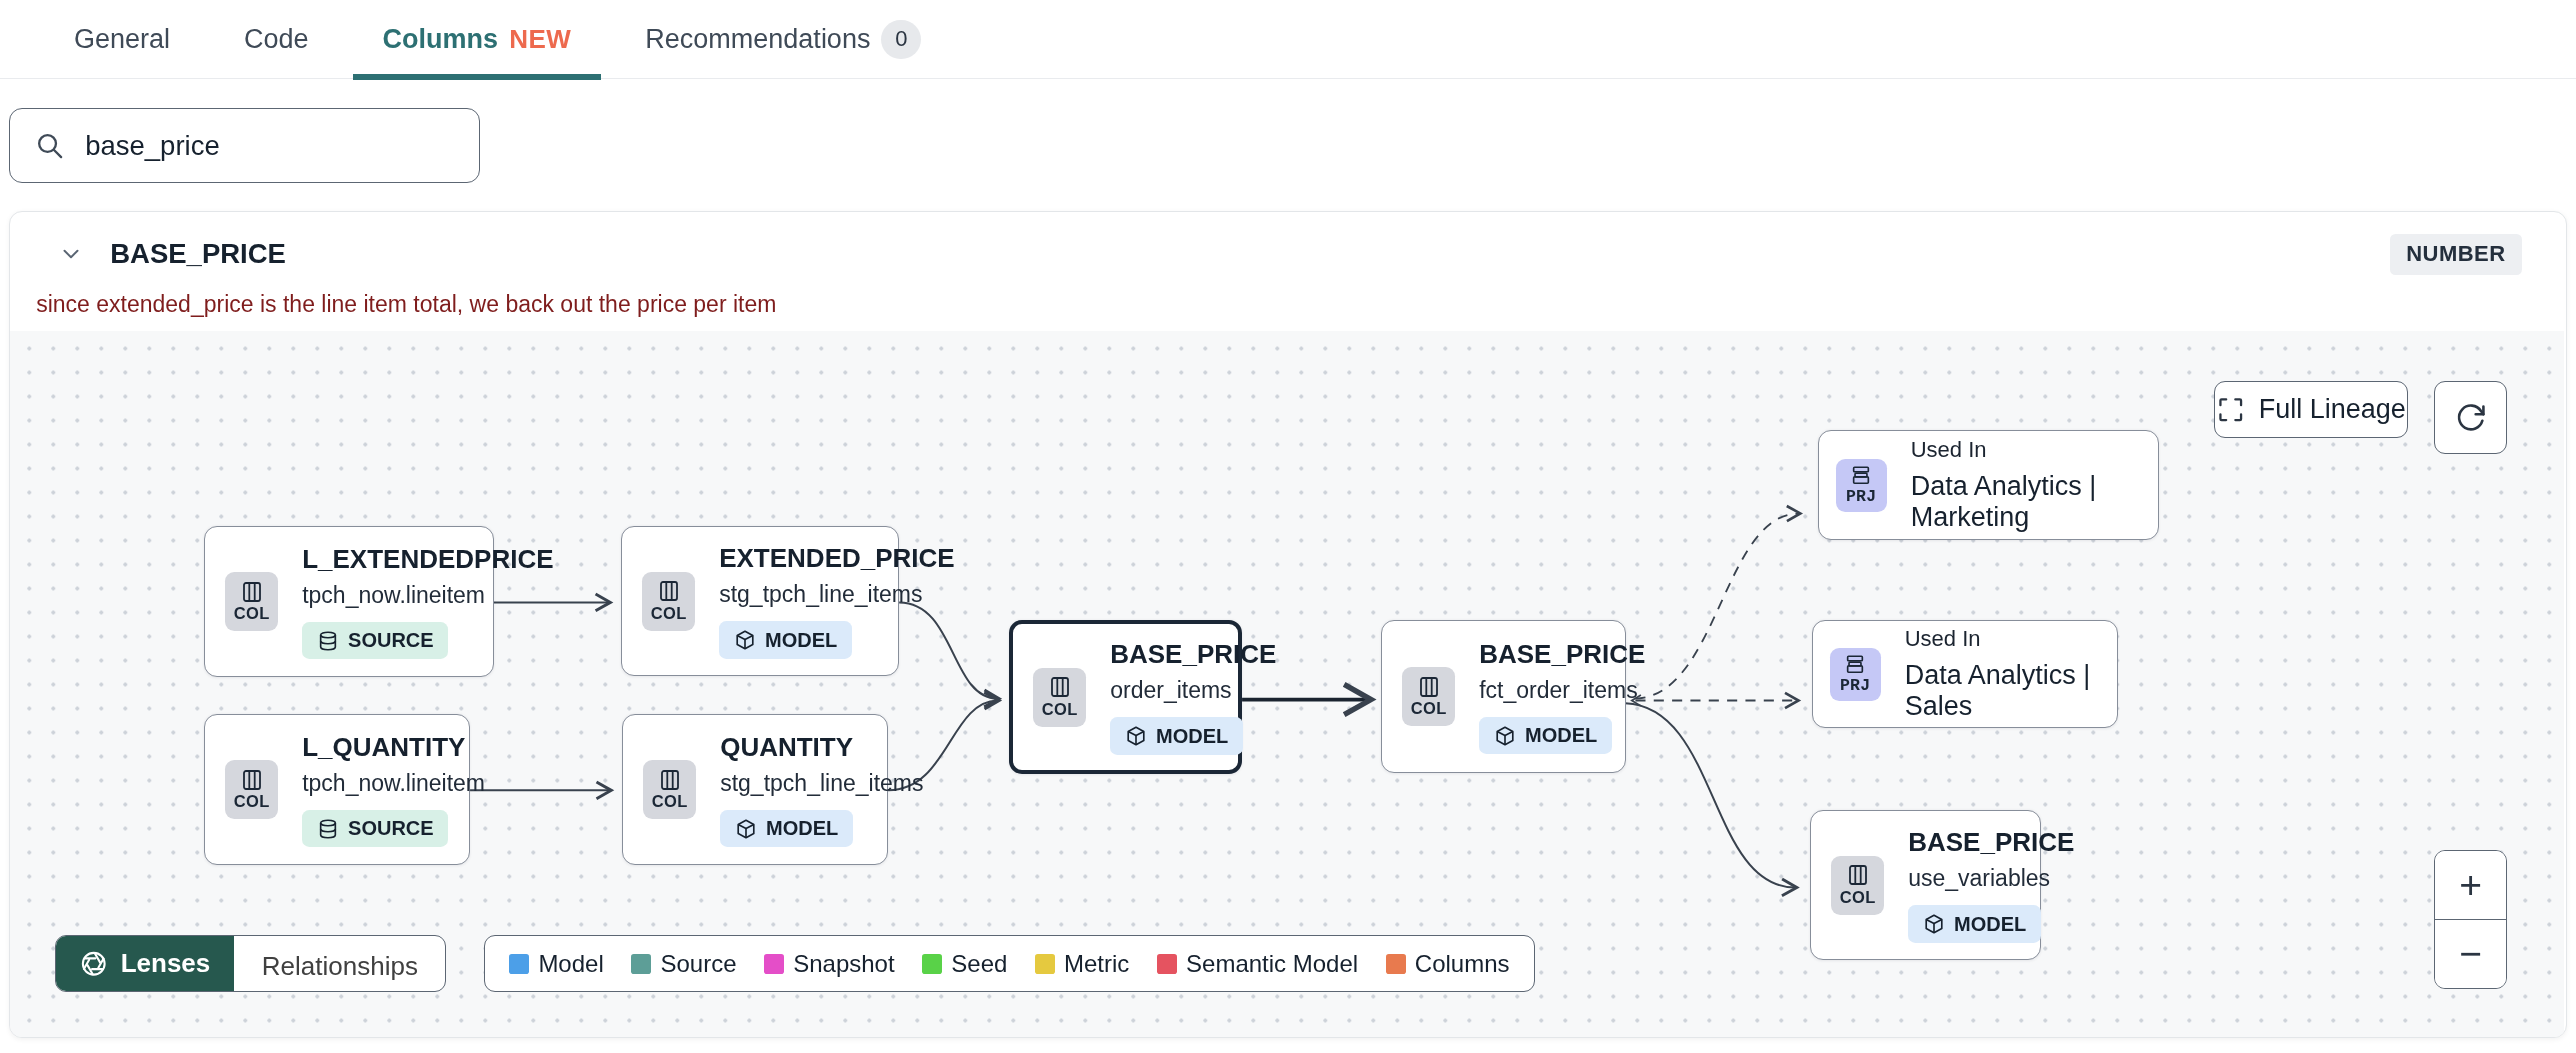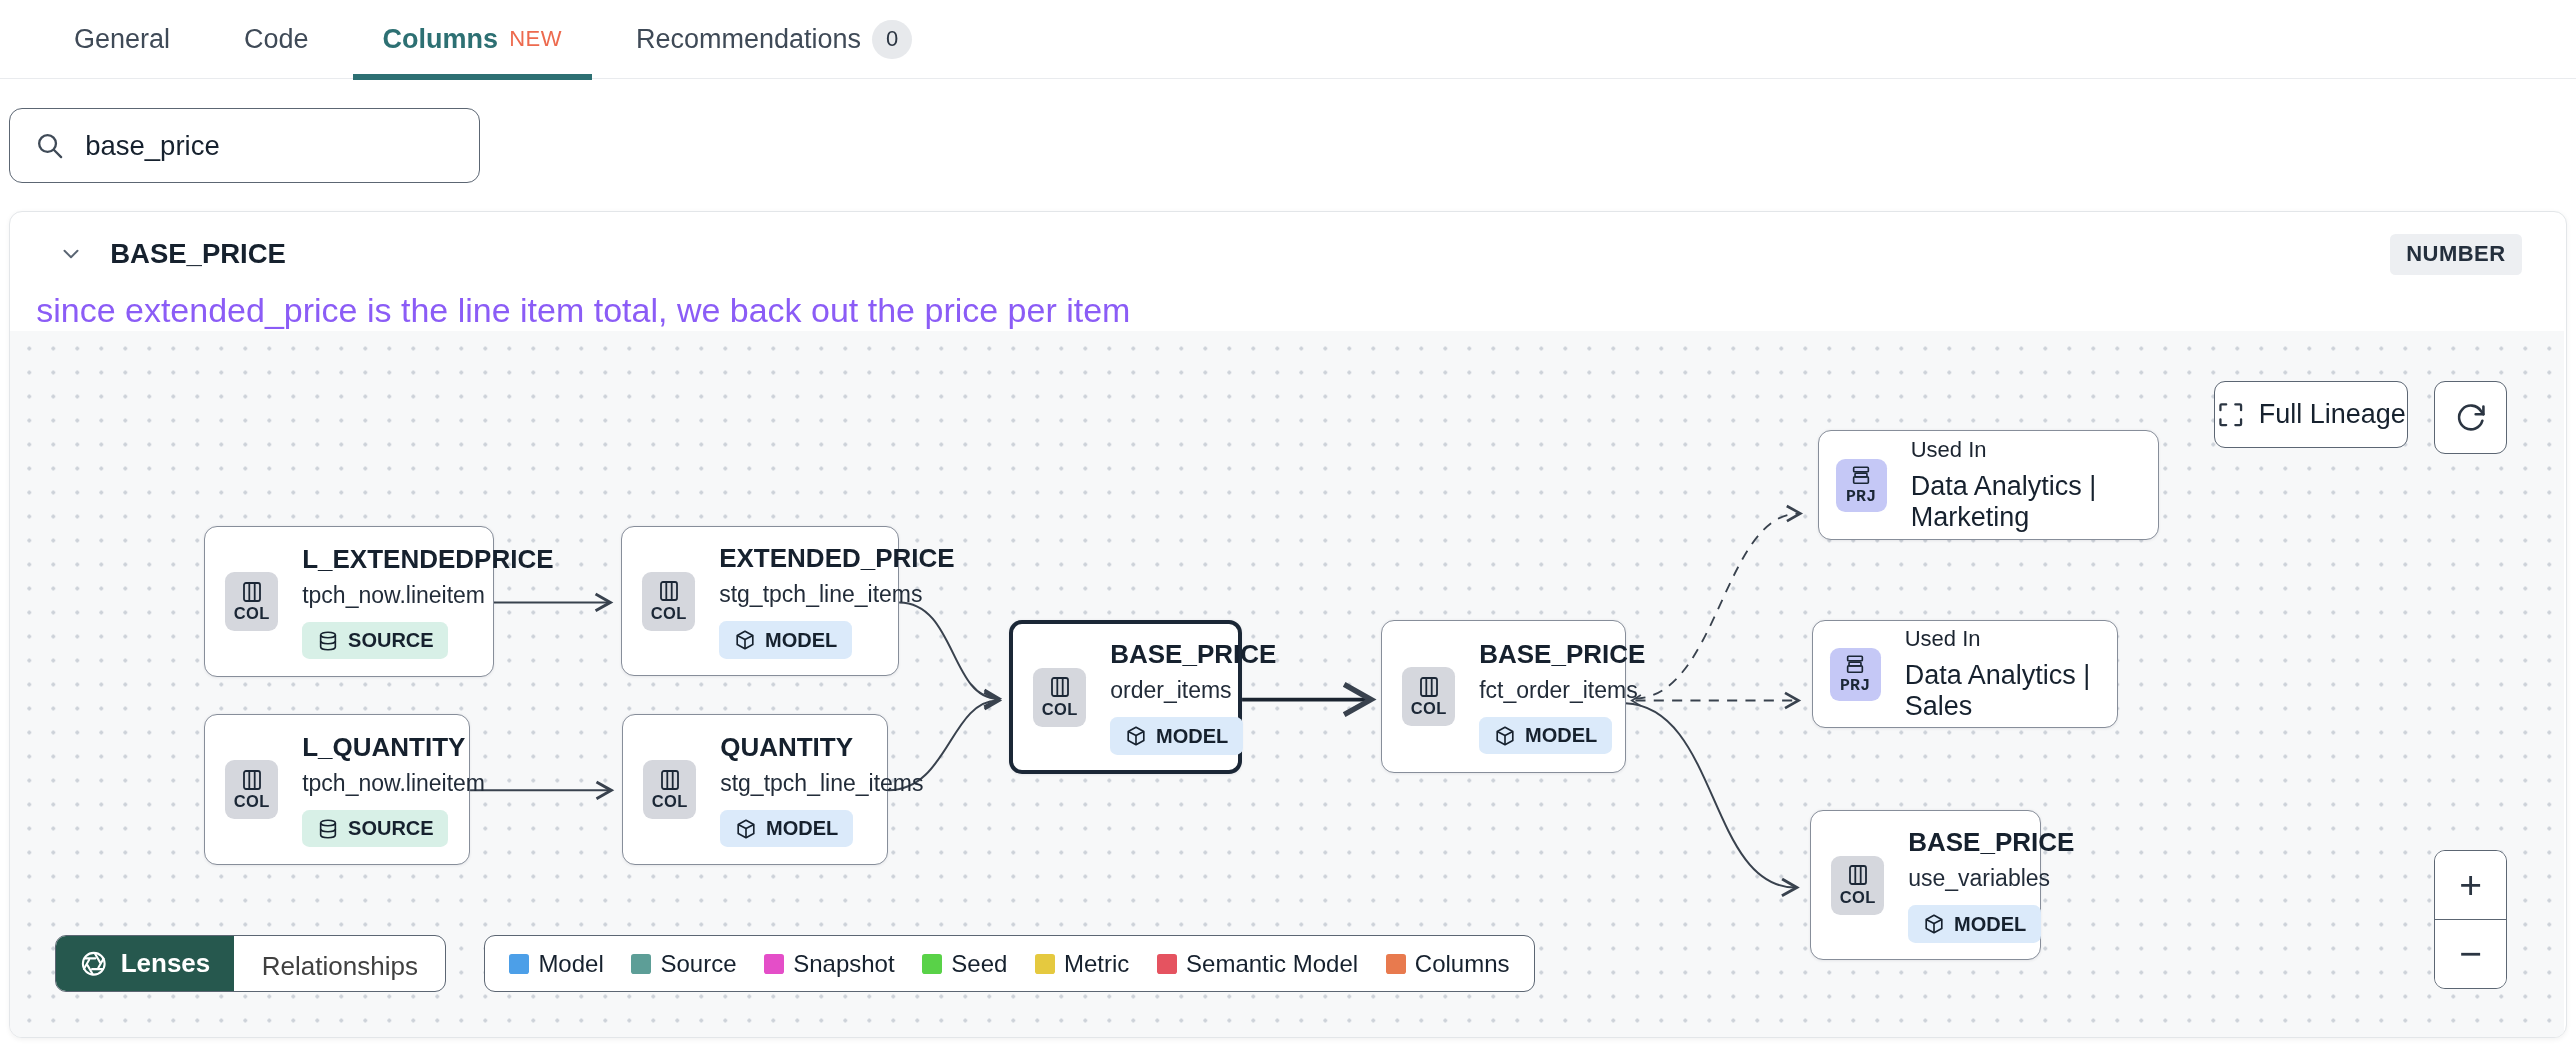--- a/index.html
+++ b/index.html
@@ -5,40 +5,40 @@
   * { box-sizing: border-box; margin: 0; padding: 0; }
   html,body { width: 2576px; height: 1053px; background:#fff; overflow:hidden;
     font-family:"Liberation Sans", sans-serif; color:#16212e; }
 
   
   .tabbar { height:79px; border-bottom:1.8px solid #e9ebee; display:flex; align-items:stretch; padding-left:37px; }
   .tab { display:flex; align-items:center; gap:11px; padding:0 37px; font-size:27px; color:#3f4a57; cursor:pointer; position:relative; }
   .tab .lbl { font-weight:500; }
   .tab.active .lbl { color:#2d7073; font-weight:700; }
   .tab.active::after { content:""; position:absolute; left:7.3px; right:7.3px; bottom:-1.8px; height:5.5px; background:#2d7073; }
-  .tab .new { color:#ed6a4e; font-weight:400; font-size:22px; letter-spacing:0.5px; }
+  .tab .new { color:#ed6a4e; font-weight:700; font-size:26px; letter-spacing:0.5px; }
   .tab .count { background:#e7e9ec; color:#2b3542; border-radius:20px; min-width:40px; height:39px;
     display:flex; align-items:center; justify-content:center; font-size:22px; padding:0 11px; }
 
   
   .search-wrap { margin:29px 0 0 9.2px; width:471px; height:75px; border:1.8px solid #5c6673; border-radius:13px;
     display:flex; align-items:center; gap:20px; padding:0 24px; background:#fff; }
   .search-wrap svg { flex:0 0 auto; }
   .search-wrap input { border:none; outline:none; font-size:27.5px; color:#16212e; width:100%;
     font-family:"Liberation Sans", sans-serif; background:transparent; }
 
   
   .panel { position:absolute; left:9.2px; top:211px; width:2558px; height:827px;
     border:1.8px solid #e3e6e9; border-radius:13px; background:#fff; box-shadow:0 1.8px 5.5px rgba(0,0,0,0.05); overflow:hidden; }
   .panel-head { display:flex; align-items:center; padding:22px 44px 0 48px; gap:26px; }
   .panel-title { font-size:27.5px; font-weight:700; color:#16212e; }
   .chev { color:#5a6573; }
   .type-badge { margin-left:auto; background:#edeff2; color:#242f3d; font-size:22px; font-weight:600;
     letter-spacing:0.5px; border-radius:5.5px; padding:7.3px 16.5px; }
-  .panel-desc { font-size:34px; color:#8b5cf6; padding:16.5px 26px 0 26px; }
+  .panel-desc { font-size:23px; color:#7f1d1d; padding:16.5px 26px 0 26px; }
 
   
   .canvas { position:absolute; left:0px; top:119px; width:2554px; height:706px;
     background:#f7f8f9;
     background-image: radial-gradient(#cdd2d9 2px, transparent 2.1px);
     background-size: 24px 24px; background-position: 7.3px 5.5px; }
   .edges { position:absolute; inset:0; width:100%; height:100%; }
 
   
   .node { position:absolute; background:#fff; border:1.8px solid #878e9a; border-radius:13px;
@@ -55,21 +55,21 @@
   .node-eyebrow { font-size:22px; color:#1b2430; }
   .node-big { font-size:27px; color:#16212e; margin-top:7.3px; }
   .node-pill { display:inline-flex; align-items:center; gap:9.2px; margin-top:13px; padding:7.3px 14.7px;
     border-radius:7.3px; font-size:20px; font-weight:700; color:#16212e; width:max-content; }
   .pill-source { background:#d8f0e7; }
   .pill-model { background:#dbeafa; }
 
   
   .btn { background:#fff; border:1.8px solid #5c6673; border-radius:11px; display:flex;
     align-items:center; justify-content:center; gap:14.7px; cursor:pointer; color:#16212e; }
-  .full-lineage { position:absolute; right:156px; top:50px; width:194px; height:67px; font-size:27px; font-weight:500; }
+  .full-lineage { position:absolute; right:156px; top:50px; width:194px; height:57px; font-size:27px; font-weight:500; }
   .refresh { position:absolute; right:57px; top:50px; width:73px; height:73px; }
   .zoomers { position:absolute; right:57px; top:519px; width:73px; height:139px; border:1.8px solid #5c6673;
     border-radius:11px; background:#fff; display:flex; flex-direction:column; overflow:hidden; }
   .zoomers .zbtn { flex:1; display:flex; align-items:center; justify-content:center; font-size:39px;
     color:#2b3542; cursor:pointer; background:#fff; border:none; font-family:"Liberation Sans",sans-serif; }
   .zoomers .zbtn:first-child { border-bottom:1.8px solid #5c6673; }
 
   
   .lens-group { position:absolute; left:45px; top:604px; height:57px; display:flex; border:1.8px solid #5c6673;
     border-radius:11px; overflow:hidden; background:#fff; }

